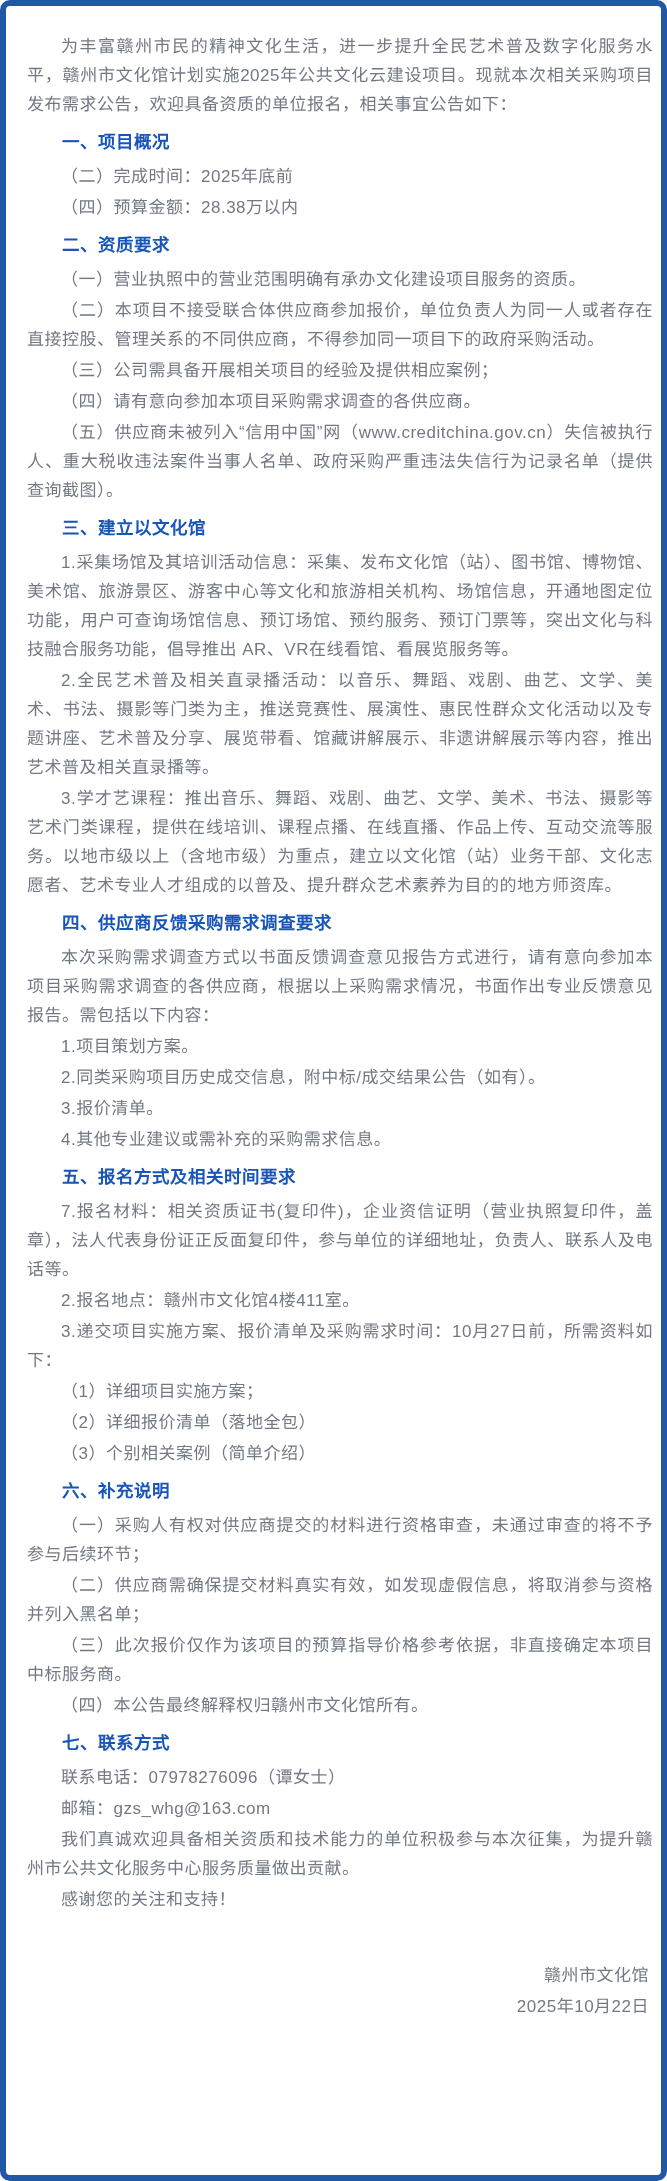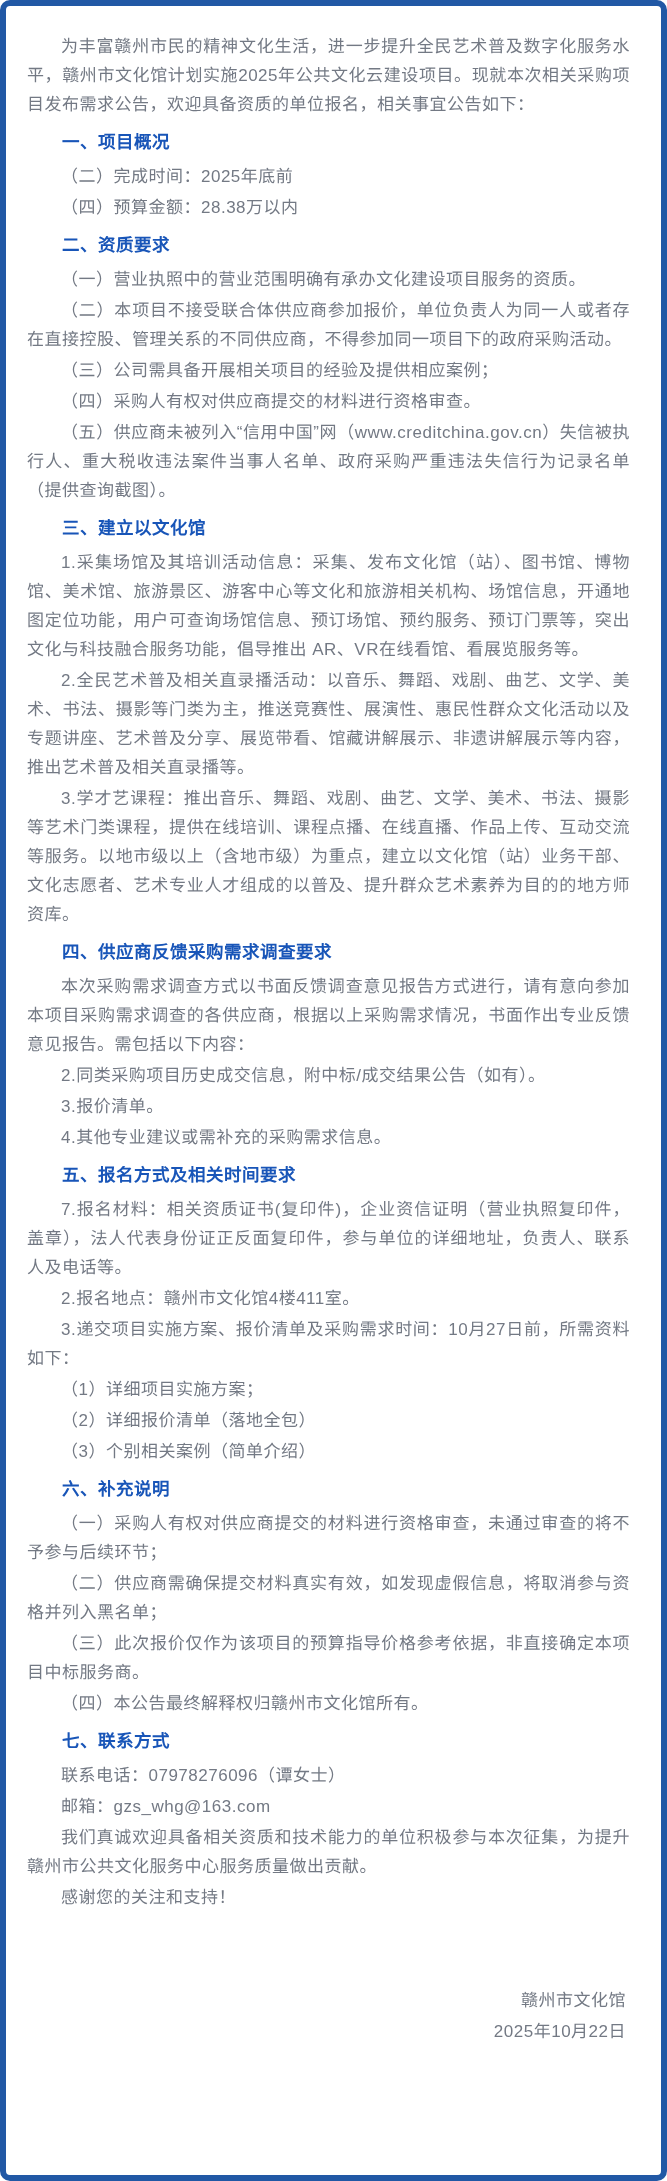--- a/index.html
+++ b/index.html
@@ -9,42 +9,42 @@
     --bg:#ffffff;
   }
   html,body{margin:0;padding:0;background:#fff;}
   .doc{
     width:667px;
     min-height:2181px;
     box-sizing:border-box;
     background:var(--bg);
     border:6px solid var(--border-color);
     border-radius:10px;
-    padding:24px 31px 30px 21px;
+    padding:24px 8px 30px 21px;
     font-family:"Liberation Sans","DejaVu Sans",sans-serif;
     font-size:17px;
     line-height:29px;
     color:var(--body-color);
     letter-spacing:0.5px;
   }
   .doc p{
     margin:2px 0;
     text-indent:2em;
     text-align:justify;
   }
   .doc h2{
     margin:9px 0 5px 0;
     font-size:17.5px;
     line-height:29px;
     font-weight:bold;
     color:var(--heading-color);
     text-indent:2em;
   }
   .signature{
-    margin-top:73px;
+    margin-top:46px;
     text-align:right;
     padding-right:4px;
   }
   .signature div{
     line-height:31px;
   }
 </style>
 </head>
 <body>
 
@@ -52,28 +52,29 @@
   <p>为丰富赣州市民的精神文化生活，进一步提升全民艺术普及数字化服务水平，赣州市文化馆计划实施2025年公共文化云建设项目。现就本次相关采购项目发布需求公告，欢迎具备资质的单位报名，相关事宜公告如下：</p>
 
   <div>
       <h2>一、项目概况</h2>
       <p>（二）完成时间：2025年底前</p>
       <p>（四）预算金额：28.38万以内</p>
       <h2>二、资质要求</h2>
       <p>（一）营业执照中的营业范围明确有承办文化建设项目服务的资质。</p>
       <p>（二）本项目不接受联合体供应商参加报价，单位负责人为同一人或者存在直接控股、管理关系的不同供应商，不得参加同一项目下的政府采购活动。</p>
       <p>（三）公司需具备开展相关项目的经验及提供相应案例；</p>
-      <p>（四）采购人有权对供应商提交的材料进行资格审查。</p>
+      <p>（四）请有意向参加本项目采购需求调查的各供应商。</p>
       <p>（五）供应商未被列入“信用中国”网（www.creditchina.gov.cn）失信被执行人、重大税收违法案件当事人名单、政府采购严重违法失信行为记录名单（提供查询截图）。</p>
       <h2>三、建立以文化馆</h2>
       <p>1.采集场馆及其培训活动信息：采集、发布文化馆（站）、图书馆、博物馆、美术馆、旅游景区、游客中心等文化和旅游相关机构、场馆信息，开通地图定位功能，用户可查询场馆信息、预订场馆、预约服务、预订门票等，突出文化与科技融合服务功能，倡导推出 AR、VR在线看馆、看展览服务等。</p>
       <p>2.全民艺术普及相关直录播活动：以音乐、舞蹈、戏剧、曲艺、文学、美术、书法、摄影等门类为主，推送竞赛性、展演性、惠民性群众文化活动以及专题讲座、艺术普及分享、展览带看、馆藏讲解展示、非遗讲解展示等内容，推出艺术普及相关直录播等。</p>
       <p>3.学才艺课程：推出音乐、舞蹈、戏剧、曲艺、文学、美术、书法、摄影等艺术门类课程，提供在线培训、课程点播、在线直播、作品上传、互动交流等服务。以地市级以上（含地市级）为重点，建立以文化馆（站）业务干部、文化志愿者、艺术专业人才组成的以普及、提升群众艺术素养为目的的地方师资库。</p>
       <h2>四、供应商反馈采购需求调查要求</h2>
       <p>本次采购需求调查方式以书面反馈调查意见报告方式进行，请有意向参加本项目采购需求调查的各供应商，根据以上采购需求情况，书面作出专业反馈意见报告。需包括以下内容：</p>
+      <p>1.项目策划方案。</p>
       <p>2.同类采购项目历史成交信息，附中标/成交结果公告（如有）。</p>
       <p>3.报价清单。</p>
       <p>4.其他专业建议或需补充的采购需求信息。</p>
       <h2>五、报名方式及相关时间要求</h2>
       <p>7.报名材料：相关资质证书(复印件)，企业资信证明（营业执照复印件，盖章），法人代表身份证正反面复印件，参与单位的详细地址，负责人、联系人及电话等。</p>
       <p>2.报名地点：赣州市文化馆4楼411室。</p>
       <p>3.递交项目实施方案、报价清单及采购需求时间：10月27日前，所需资料如下：</p>
       <p>（1）详细项目实施方案；</p>
       <p>（2）详细报价清单（落地全包）</p>
       <p>（3）个别相关案例（简单介绍）</p>

